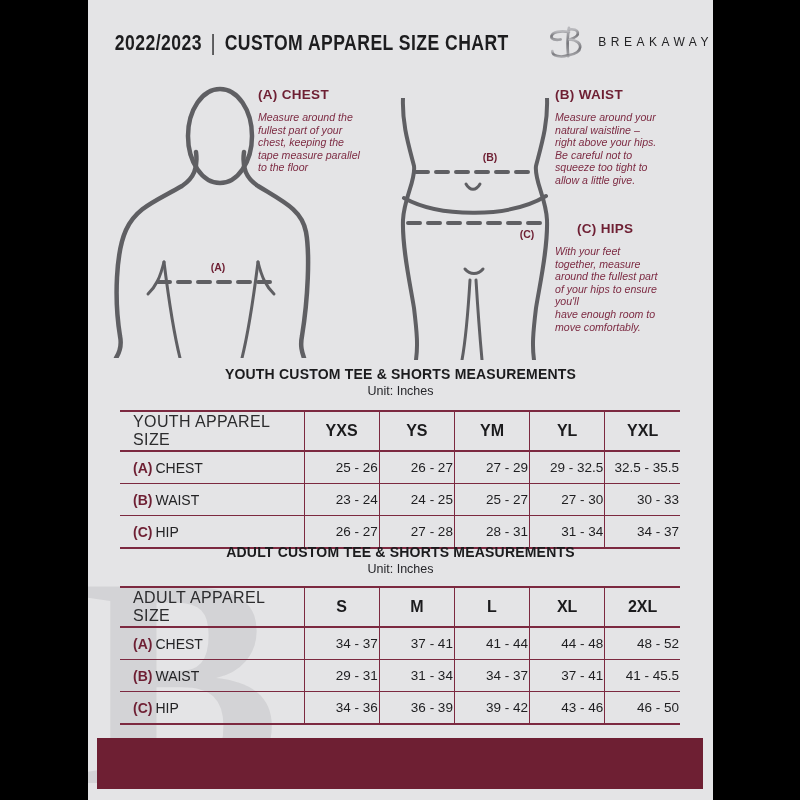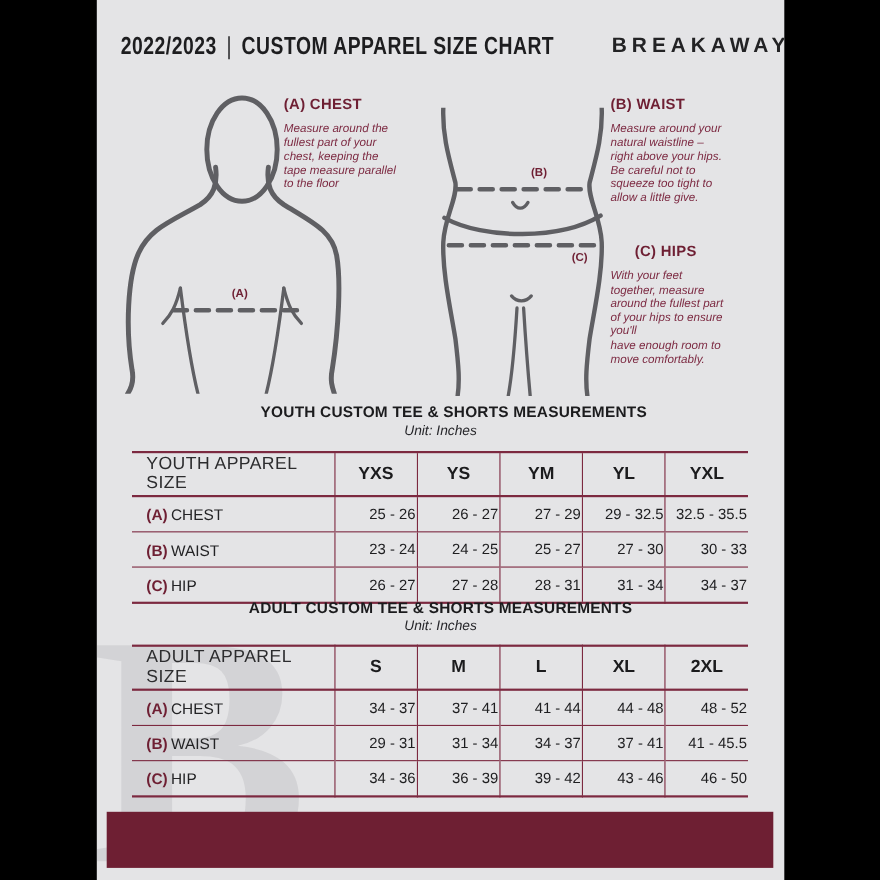--- a/index.html
+++ b/index.html
@@ -10,36 +10,36 @@
   
   .watermark { position:absolute; left:-8px; top:532px; font-size:300px; line-height:1;
                font-weight:700; color:rgba(125,125,133,0.16); font-family:"Liberation Serif", serif; }
 
   
   .header-row { position:absolute; top:24px; left:0; width:625px; display:flex;
                 align-items:center; justify-content:center; gap:13px; }
   .main-title { display:flex; gap:10px; align-items:center; font-weight:700; font-size:20px;
                 color:#1d1d1f; letter-spacing:0.5px; white-space:nowrap; transform:scale(0.88,1.12); }
   .main-title .sep { font-weight:400; color:#2a2a2c; }
-  .brand { font-size:19px; font-weight:700; letter-spacing:4.5px; color:#232325; }
+  .brand { font-size:12px; font-weight:400; letter-spacing:4.5px; color:#232325; }
 
   
   .fig { position:absolute; }
   .fig path, .fig ellipse { fill:none; stroke:#5f5f63; stroke-linecap:round; }
   .dash { fill:none; stroke:#6e1f33; stroke-width:4; stroke-dasharray:12 8; }
   .guide-heading { position:absolute; font-size:13.5px; font-weight:800; color:#6e1f33; letter-spacing:0.3px; }
   .guide-body { position:absolute; font-size:10.6px; font-style:italic; font-weight:500;
                 line-height:12.6px; color:#7d2b43; white-space:pre-line; }
   .marker { position:absolute; width:60px; text-align:center; font-size:10.5px; font-weight:800; color:#6e1f33; }
 
   
   .section-title { position:absolute; width:625px; text-align:center; font-size:14px;
                    font-weight:700; color:#1b1b1d; letter-spacing:0.2px; }
   .unit { position:absolute; width:625px; text-align:center; font-size:12.5px;
-          font-style:italic; font-weight:500; color:#26262a; }
+          font-weight:500; color:#26262a; }
 
   
   table.size { position:absolute; left:32px; width:560px; border-collapse:collapse; table-layout:fixed;
                border-top:2px solid #7c2940; border-bottom:2px solid #7c2940; background:transparent; }
   table.size col.c0 { width:184px; }
   table.size col.cx { width:75.2px; }
   table.size tr { border-bottom:1.5px solid #7c2940; }
   table.size tr.head { border-bottom:2px solid #7c2940; }
   table.size th + th, table.size td + td { border-left:1.5px solid #7c2940;margin-top:24px; }
   table.size th { height:35px; font-size:16px; font-weight:700; color:#1b1b1d; text-align:center; }
@@ -127,21 +127,21 @@
 
     <div class="guide-heading" style="left:489px; top:221px;">(C) HIPS</div>
     <div class="guide-body" style="left:467px; top:245px; width:152px;">With your feet
 together, measure
 around the fullest part
 of your hips to ensure
 you'll
 have enough room to
 move comfortably.</div>
 
-    <div class="section-title" style="top:366px;padding-left:12px;">YOUTH CUSTOM TEE &amp; SHORTS MEASUREMENTS</div>
+    <div class="section-title" style="top:366px;">YOUTH CUSTOM TEE &amp; SHORTS MEASUREMENTS</div>
     <div class="unit" style="top:384px;">Unit: Inches</div>
 
     <table class="size" style="top:410px;">
       <colgroup>
           <col class="c0">
           <col class="cx">
           <col class="cx">
           <col class="cx">
           <col class="cx">
           <col class="cx">

